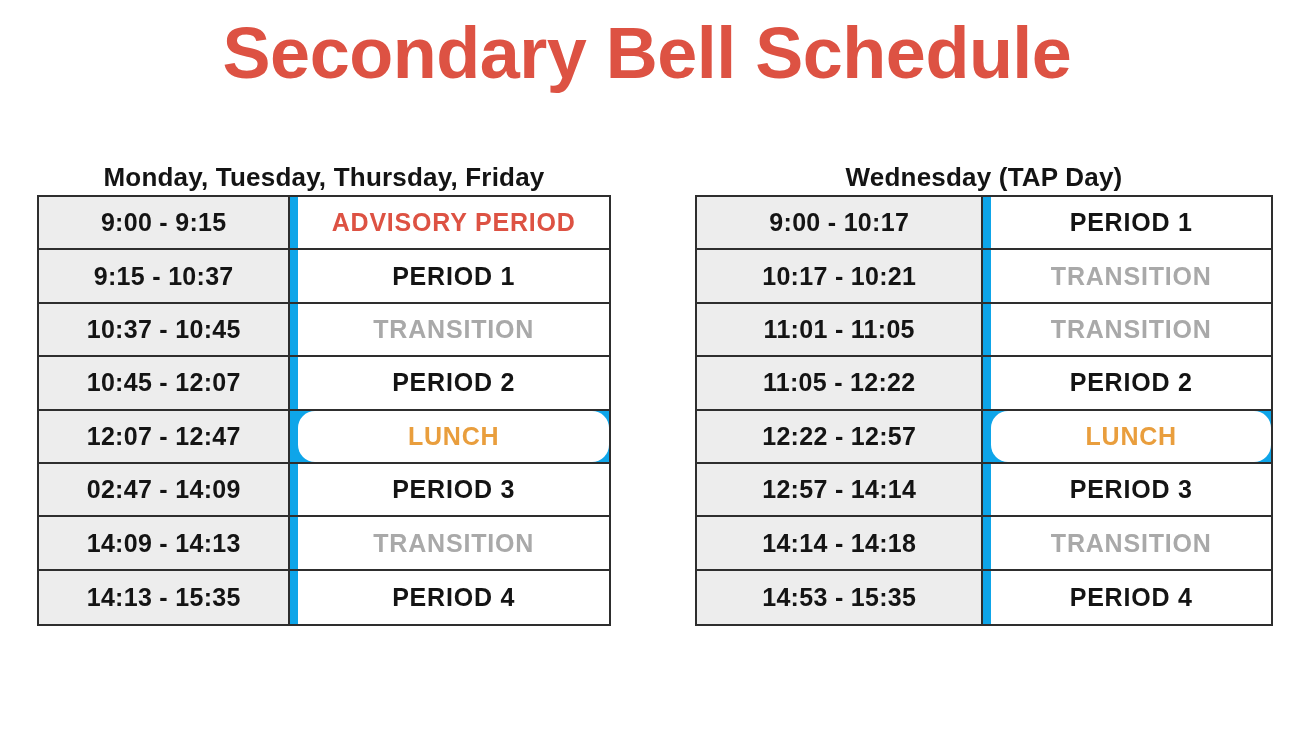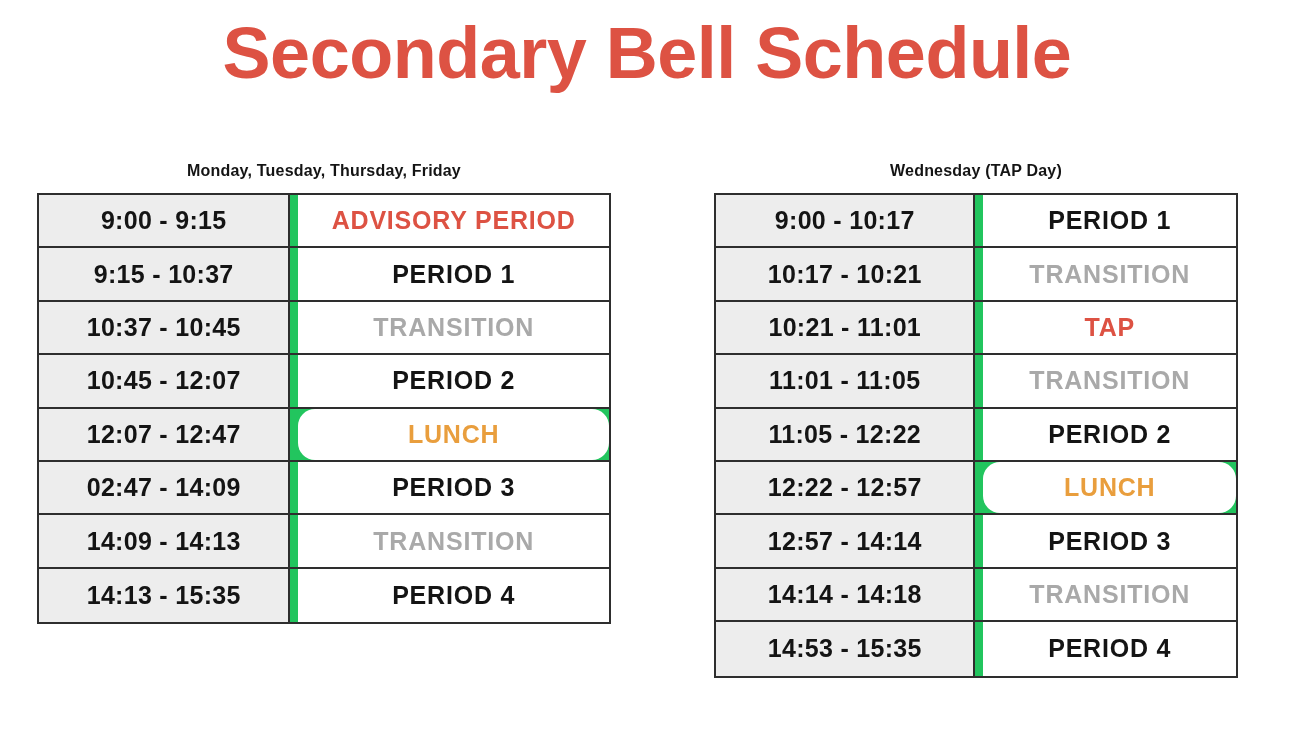--- a/index.html
+++ b/index.html
@@ -13,30 +13,30 @@
 
   .title {
     position: absolute; top: 12px; left: 0; width: 100%;
     text-align: center;
     font-size: 72px; font-weight: 900; letter-spacing: -0.5px;
     color: var(--accent_red, #DD5243);
   }
 
   .schedule { position: absolute; top: 162px; }
   .schedule.left  { left: 37px;  width: 574px; --timecol: 44.1%; }
-  .schedule.right { left: 714px; width: 524px; --timecol: 49.9%; }
+  .schedule.right { left: 695px; width: 578px; --timecol: 49.9%; }
 
   .heading {
     text-align: center;
-    font-size: 16px; font-weight: 800; letter-spacing: 0.2px;
+    font-size: 26px; font-weight: 800; letter-spacing: 0.2px;
     color: var(--text, #141414);
-    margin-bottom: 13px;
+    margin-bottom: 2px;
   }
 
-  .table { border: 2px solid var(--border, #2E2E2E); background: #22c55e; }
+  .table { border: 2px solid var(--border, #2E2E2E); background: #0ea5e9; }
   .row { display: flex; height: 53.4px; border-bottom: 2px solid var(--border, #2E2E2E); }
   .row:last-child { border-bottom: none; }
 
   .cell {
     display: flex; align-items: center; justify-content: center;
     font-size: 25px; font-weight: 800;
   }
   .cell.time {
     width: var(--timecol);
     background: var(--cell_bg, #EDEDED);
@@ -108,24 +108,20 @@
 
     <div class="row">
           <div class="cell time">9:00 - 10:17</div>
           <div class="cell label" data-type="period">PERIOD 1</div>
         </div>
         <div class="row">
           <div class="cell time">10:17 - 10:21</div>
           <div class="cell label" data-type="transition">TRANSITION</div>
         </div>
         <div class="row">
-          <div class="cell time">10:21 - 11:01</div>
-          <div class="cell label" data-type="tap">TAP</div>
-        </div>
-        <div class="row">
           <div class="cell time">11:01 - 11:05</div>
           <div class="cell label" data-type="transition">TRANSITION</div>
         </div>
         <div class="row">
           <div class="cell time">11:05 - 12:22</div>
           <div class="cell label" data-type="period">PERIOD 2</div>
         </div>
         <div class="row">
           <div class="cell time">12:22 - 12:57</div>
           <div class="cell label" data-type="lunch">LUNCH</div>

